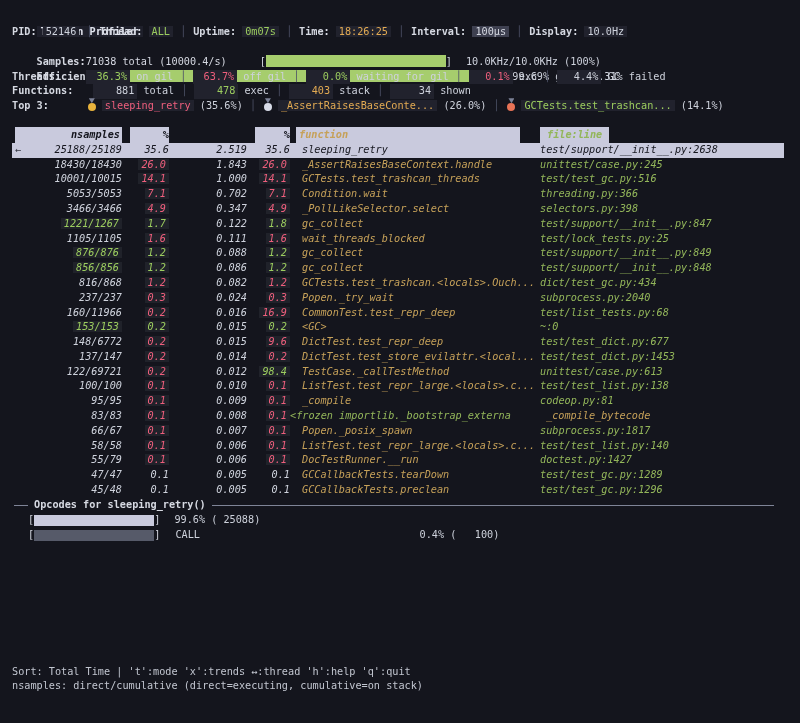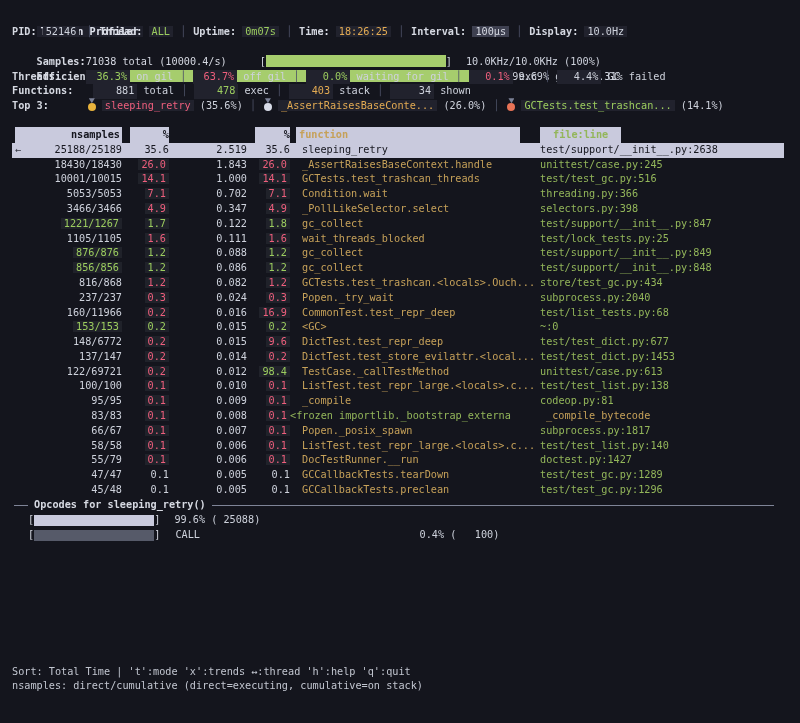--- a/index.html
+++ b/index.html
@@ -39,37 +39,37 @@
   .medal{position:relative;display:inline-block;width:10px;height:12px;vertical-align:-2px;margin-right:5px;}
   .medal .ribbon{position:absolute;top:-1px;left:2px;width:6px;height:5px;background:#7c8297;
     clip-path:polygon(0 0,100% 0,50% 100%);}
   .medal .disc{position:absolute;bottom:0;left:1px;width:8px;height:8px;border-radius:50%;}
   .disc.gold{background:#e8b33c;}
   .disc.silver{background:#d7dbe7;}
   .disc.bronze{background:#e87356;}
 
   
   .table{margin-top:13px;width:772px;}
-  .trow{display:flex;height:14.8px;line-height:14.8px;position:relative;white-space:pre;}
+  .trow{display:flex;height:14.8px;line-height:14.8px;position:relative;white-space:pre;font-style:italic;}
   .cell{display:block;overflow:hidden;}
   .c1{width:110px;text-align:right;}
   .c2{width:47px;text-align:right;}
   .c3{width:78px;text-align:right;}
   .c4{width:43px;text-align:right;}
   .c5{flex:1;padding-left:12px;color:#c6a159;}
   .c6{width:244px;color:#93b65a;}
   .thead{font-weight:bold;color:#15161e;height:15.5px;line-height:15.5px;}
   .hblk{background:#c9cadd;display:block;height:100%;}
   .thead .c1 .hblk{margin-left:3px;padding-right:2px;}
   .thead .c2 .hblk{margin-left:8px;}
   .thead .c3 .hblk{margin-left:10px;background:#4d7c0f;margin-top:48px;}
   .thead .c4 .hblk{margin-left:8px;}
   .thead .c5{padding-left:6px;}
   .thead .c5 .hblk{margin-right:20px;padding-left:3px;}
-  .thead .c6 .hblk{display:inline-block;padding:0 13px;}
+  .thead .c6 .hblk{display:inline-block;padding:0 7px;}
   .sel{background:#c9cadd;color:#15161e;}
   .sel .c5,.sel .c6,.sel .green,.sel .red,.sel .cw{color:#15161e;}
   .sel-arrow{position:absolute;left:3px;top:0;color:#333440;}
 
   
   .opcodes{width:772px;}
   .op-title-line{display:flex;height:14.9px;line-height:14.9px;}
   .hline{height:1px;background:#7f8497;margin-top:7px;}
   .hline.w14{width:14px;margin-left:2px;margin-right:6px;}
   .hline.grow{flex:1;margin-left:6px;margin-right:10px;}
@@ -110,21 +110,21 @@
     <div id="tbody">
         <div class="trow sel"><span class="sel-arrow">←</span><span class="cell c1"><span class="cw">25188/25189</span></span><span class="cell c2"><span class="cw">35.6</span></span><span class="cell c3"><span class="cw">2.519</span></span><span class="cell c4"><span class="cw">35.6</span></span><span class="cell c5">sleeping_retry</span><span class="cell c6">test/support/__init__.py:2638</span></div>
         <div class="trow"><span class="cell c1"><span class="cw">18430/18430</span></span><span class="cell c2"><span class="red vb">26.0</span></span><span class="cell c3"><span class="cw">1.843</span></span><span class="cell c4"><span class="red vb">26.0</span></span><span class="cell c5">_AssertRaisesBaseContext.handle</span><span class="cell c6">unittest/case.py:245</span></div>
         <div class="trow"><span class="cell c1"><span class="cw">10001/10015</span></span><span class="cell c2"><span class="red vb">14.1</span></span><span class="cell c3"><span class="cw">1.000</span></span><span class="cell c4"><span class="red vb">14.1</span></span><span class="cell c5">GCTests.test_trashcan_threads</span><span class="cell c6">test/test_gc.py:516</span></div>
         <div class="trow"><span class="cell c1"><span class="cw">5053/5053</span></span><span class="cell c2"><span class="red vb">7.1</span></span><span class="cell c3"><span class="cw">0.702</span></span><span class="cell c4"><span class="red vb">7.1</span></span><span class="cell c5">Condition.wait</span><span class="cell c6">threading.py:366</span></div>
         <div class="trow"><span class="cell c1"><span class="cw">3466/3466</span></span><span class="cell c2"><span class="red vb">4.9</span></span><span class="cell c3"><span class="cw">0.347</span></span><span class="cell c4"><span class="red vb">4.9</span></span><span class="cell c5">_PollLikeSelector.select</span><span class="cell c6">selectors.py:398</span></div>
         <div class="trow"><span class="cell c1"><span class="green vb">1221/1267</span></span><span class="cell c2"><span class="green vb">1.7</span></span><span class="cell c3"><span class="cw">0.122</span></span><span class="cell c4"><span class="green vb">1.8</span></span><span class="cell c5">gc_collect</span><span class="cell c6">test/support/__init__.py:847</span></div>
         <div class="trow"><span class="cell c1"><span class="cw">1105/1105</span></span><span class="cell c2"><span class="red vb">1.6</span></span><span class="cell c3"><span class="cw">0.111</span></span><span class="cell c4"><span class="red vb">1.6</span></span><span class="cell c5">wait_threads_blocked</span><span class="cell c6">test/lock_tests.py:25</span></div>
         <div class="trow"><span class="cell c1"><span class="green vb">876/876</span></span><span class="cell c2"><span class="green vb">1.2</span></span><span class="cell c3"><span class="cw">0.088</span></span><span class="cell c4"><span class="green vb">1.2</span></span><span class="cell c5">gc_collect</span><span class="cell c6">test/support/__init__.py:849</span></div>
         <div class="trow"><span class="cell c1"><span class="green vb">856/856</span></span><span class="cell c2"><span class="green vb">1.2</span></span><span class="cell c3"><span class="cw">0.086</span></span><span class="cell c4"><span class="green vb">1.2</span></span><span class="cell c5">gc_collect</span><span class="cell c6">test/support/__init__.py:848</span></div>
-        <div class="trow"><span class="cell c1"><span class="cw">816/868</span></span><span class="cell c2"><span class="red vb">1.2</span></span><span class="cell c3"><span class="cw">0.082</span></span><span class="cell c4"><span class="red vb">1.2</span></span><span class="cell c5">GCTests.test_trashcan.&lt;locals&gt;.Ouch...</span><span class="cell c6">store/test_gc.py:434</span></div>
+        <div class="trow"><span class="cell c1"><span class="cw">816/868</span></span><span class="cell c2"><span class="red vb">1.2</span></span><span class="cell c3"><span class="cw">0.082</span></span><span class="cell c4"><span class="red vb">1.2</span></span><span class="cell c5">GCTests.test_trashcan.&lt;locals&gt;.Ouch...</span><span class="cell c6">dict/test_gc.py:434</span></div>
         <div class="trow"><span class="cell c1"><span class="cw">237/237</span></span><span class="cell c2"><span class="red vb">0.3</span></span><span class="cell c3"><span class="cw">0.024</span></span><span class="cell c4"><span class="red vb">0.3</span></span><span class="cell c5">Popen._try_wait</span><span class="cell c6">subprocess.py:2040</span></div>
         <div class="trow"><span class="cell c1"><span class="cw">160/11966</span></span><span class="cell c2"><span class="red vb">0.2</span></span><span class="cell c3"><span class="cw">0.016</span></span><span class="cell c4"><span class="red vb">16.9</span></span><span class="cell c5">CommonTest.test_repr_deep</span><span class="cell c6">test/list_tests.py:68</span></div>
         <div class="trow"><span class="cell c1"><span class="green vb">153/153</span></span><span class="cell c2"><span class="green vb">0.2</span></span><span class="cell c3"><span class="cw">0.015</span></span><span class="cell c4"><span class="green vb">0.2</span></span><span class="cell c5">&lt;GC&gt;</span><span class="cell c6">~:0</span></div>
         <div class="trow"><span class="cell c1"><span class="cw">148/6772</span></span><span class="cell c2"><span class="red vb">0.2</span></span><span class="cell c3"><span class="cw">0.015</span></span><span class="cell c4"><span class="red vb">9.6</span></span><span class="cell c5">DictTest.test_repr_deep</span><span class="cell c6">test/test_dict.py:677</span></div>
         <div class="trow"><span class="cell c1"><span class="cw">137/147</span></span><span class="cell c2"><span class="red vb">0.2</span></span><span class="cell c3"><span class="cw">0.014</span></span><span class="cell c4"><span class="red vb">0.2</span></span><span class="cell c5">DictTest.test_store_evilattr.&lt;local...</span><span class="cell c6">test/test_dict.py:1453</span></div>
         <div class="trow"><span class="cell c1"><span class="cw">122/69721</span></span><span class="cell c2"><span class="red vb">0.2</span></span><span class="cell c3"><span class="cw">0.012</span></span><span class="cell c4"><span class="green vb">98.4</span></span><span class="cell c5">TestCase._callTestMethod</span><span class="cell c6">unittest/case.py:613</span></div>
         <div class="trow"><span class="cell c1"><span class="cw">100/100</span></span><span class="cell c2"><span class="red vb">0.1</span></span><span class="cell c3"><span class="cw">0.010</span></span><span class="cell c4"><span class="red vb">0.1</span></span><span class="cell c5">ListTest.test_repr_large.&lt;locals&gt;.c...</span><span class="cell c6">test/test_list.py:138</span></div>
         <div class="trow"><span class="cell c1"><span class="cw">95/95</span></span><span class="cell c2"><span class="red vb">0.1</span></span><span class="cell c3"><span class="cw">0.009</span></span><span class="cell c4"><span class="red vb">0.1</span></span><span class="cell c5">_compile</span><span class="cell c6">codeop.py:81</span></div>
         <div class="trow"><span class="cell c1"><span class="cw">83/83</span></span><span class="cell c2"><span class="red vb">0.1</span></span><span class="cell c3"><span class="cw">0.008</span></span><span class="cell c4"><span class="red vb">0.1</span></span><span class="cell c6">&lt;frozen importlib._bootstrap_externa</span><span class="cell c5">_compile_bytecode</span></div>
         <div class="trow"><span class="cell c1"><span class="cw">66/67</span></span><span class="cell c2"><span class="red vb">0.1</span></span><span class="cell c3"><span class="cw">0.007</span></span><span class="cell c4"><span class="red vb">0.1</span></span><span class="cell c5">Popen._posix_spawn</span><span class="cell c6">subprocess.py:1817</span></div>

